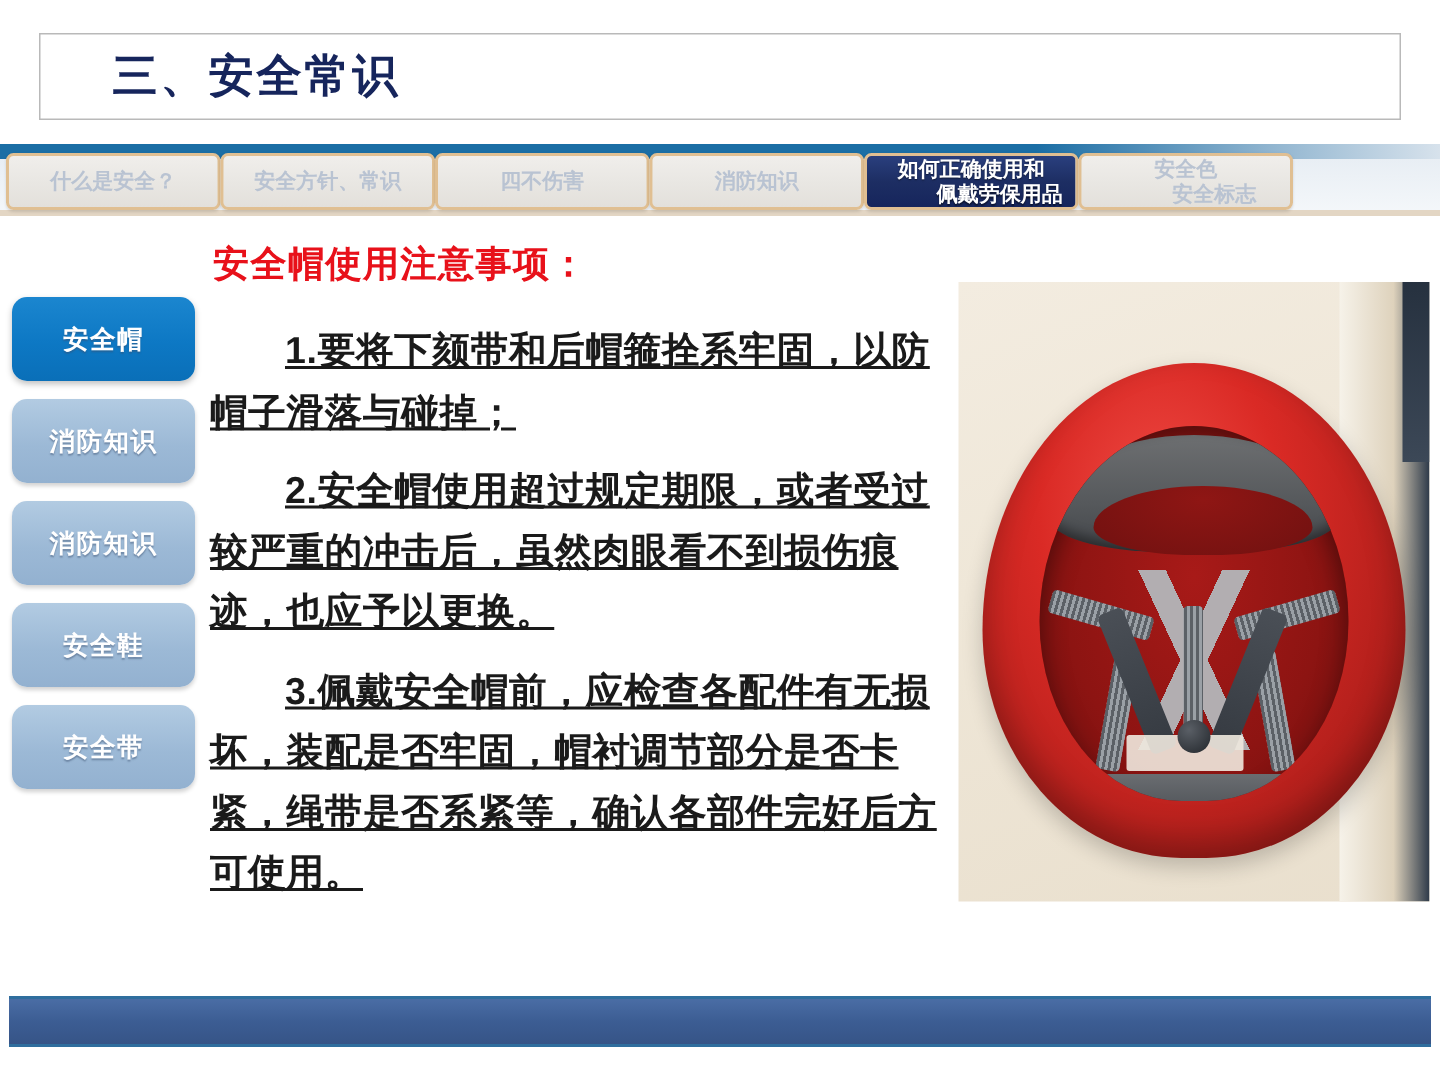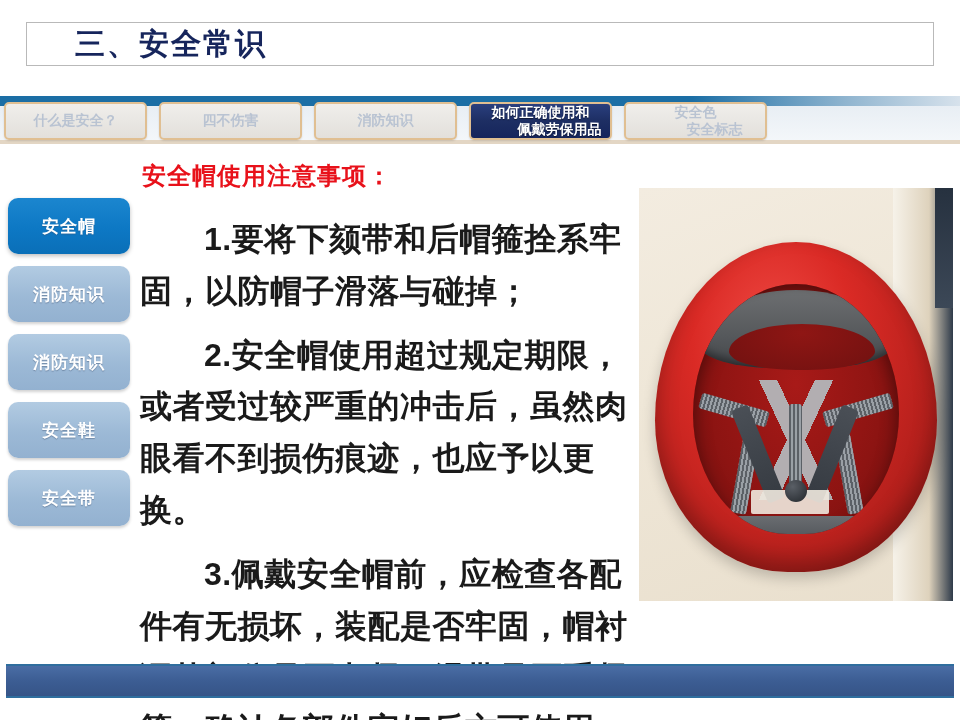--- a/index.html
+++ b/index.html
@@ -14,21 +14,21 @@
     font-family: "Liberation Sans", "DejaVu Sans", sans-serif;
     position: relative;
   }
 
   
   .title-box {
     position: absolute;
     left: 26px;
     top: 22px;
     width: 908px;
-    height: 44px;
+    height: 58px;
     box-sizing: border-box;
     border: 1px solid #b9b9b9;
     background: #ffffff;
   }
   .title-text {
     position: absolute;
     left: 48px;
     top: 50%;
     transform: translateY(-50%);
     font-size: 30px;
@@ -68,21 +68,21 @@
     top: 44px;
     width: 960px;
     height: 4px;
     background: #e3d6c4;
   }
   .tabs {
     position: absolute;
     left: 4px;
     top: 6px;
     display: flex;
-    gap: 12px;
+    gap: 0;
   }
   .tab {
     width: 143px;
     height: 38px;
     box-sizing: border-box;
     border-radius: 5px;
     border: 2px solid #e0bf92;
     background: linear-gradient(to bottom, #f0eeeb 0%, #e9e7e3 50%, #e3e0db 100%);
     display: flex;
     flex-direction: column;
@@ -144,27 +144,28 @@
     letter-spacing: 1px;
     white-space: nowrap;
   }
   .paragraphs {
     position: absolute;
     left: 140px;
     top: 214px;
     width: 500px;
   }
   .para {
-    font-size: 32px;
+    font-size: 25px;
     font-weight: bold;
     color: #1a1a1a;
     line-height: 1.62;
     text-indent: 2em;
     margin: 0 0 12px 0;
     letter-spacing: 0.5px;
+    text-decoration: underline;
   }
 
   
   .photo {
     position: absolute;
     left: 639px;
     top: 188px;
     width: 314px;
     height: 413px;
     overflow: hidden;
@@ -294,20 +295,23 @@
   <div class="title-text">三、安全常识</div>
 </div>
 
 <div class="tabstrip">
   <div class="tabstrip-band"></div>
   <div class="tabstrip-band2"></div>
   <div class="tabstrip-underline"></div>
   <div class="tabs">
     <div class="tab">
       <span class="l1">什么是安全？</span>
+    </div>
+    <div class="tab">
+      <span class="l1">安全方针、常识</span>
     </div>
     <div class="tab">
       <span class="l1">四不伤害</span>
     </div>
     <div class="tab">
       <span class="l1">消防知识</span>
     </div>
     <div class="tab active">
       <span class="l1">如何正确使用和</span>
       <span class="l2">佩戴劳保用品</span>

